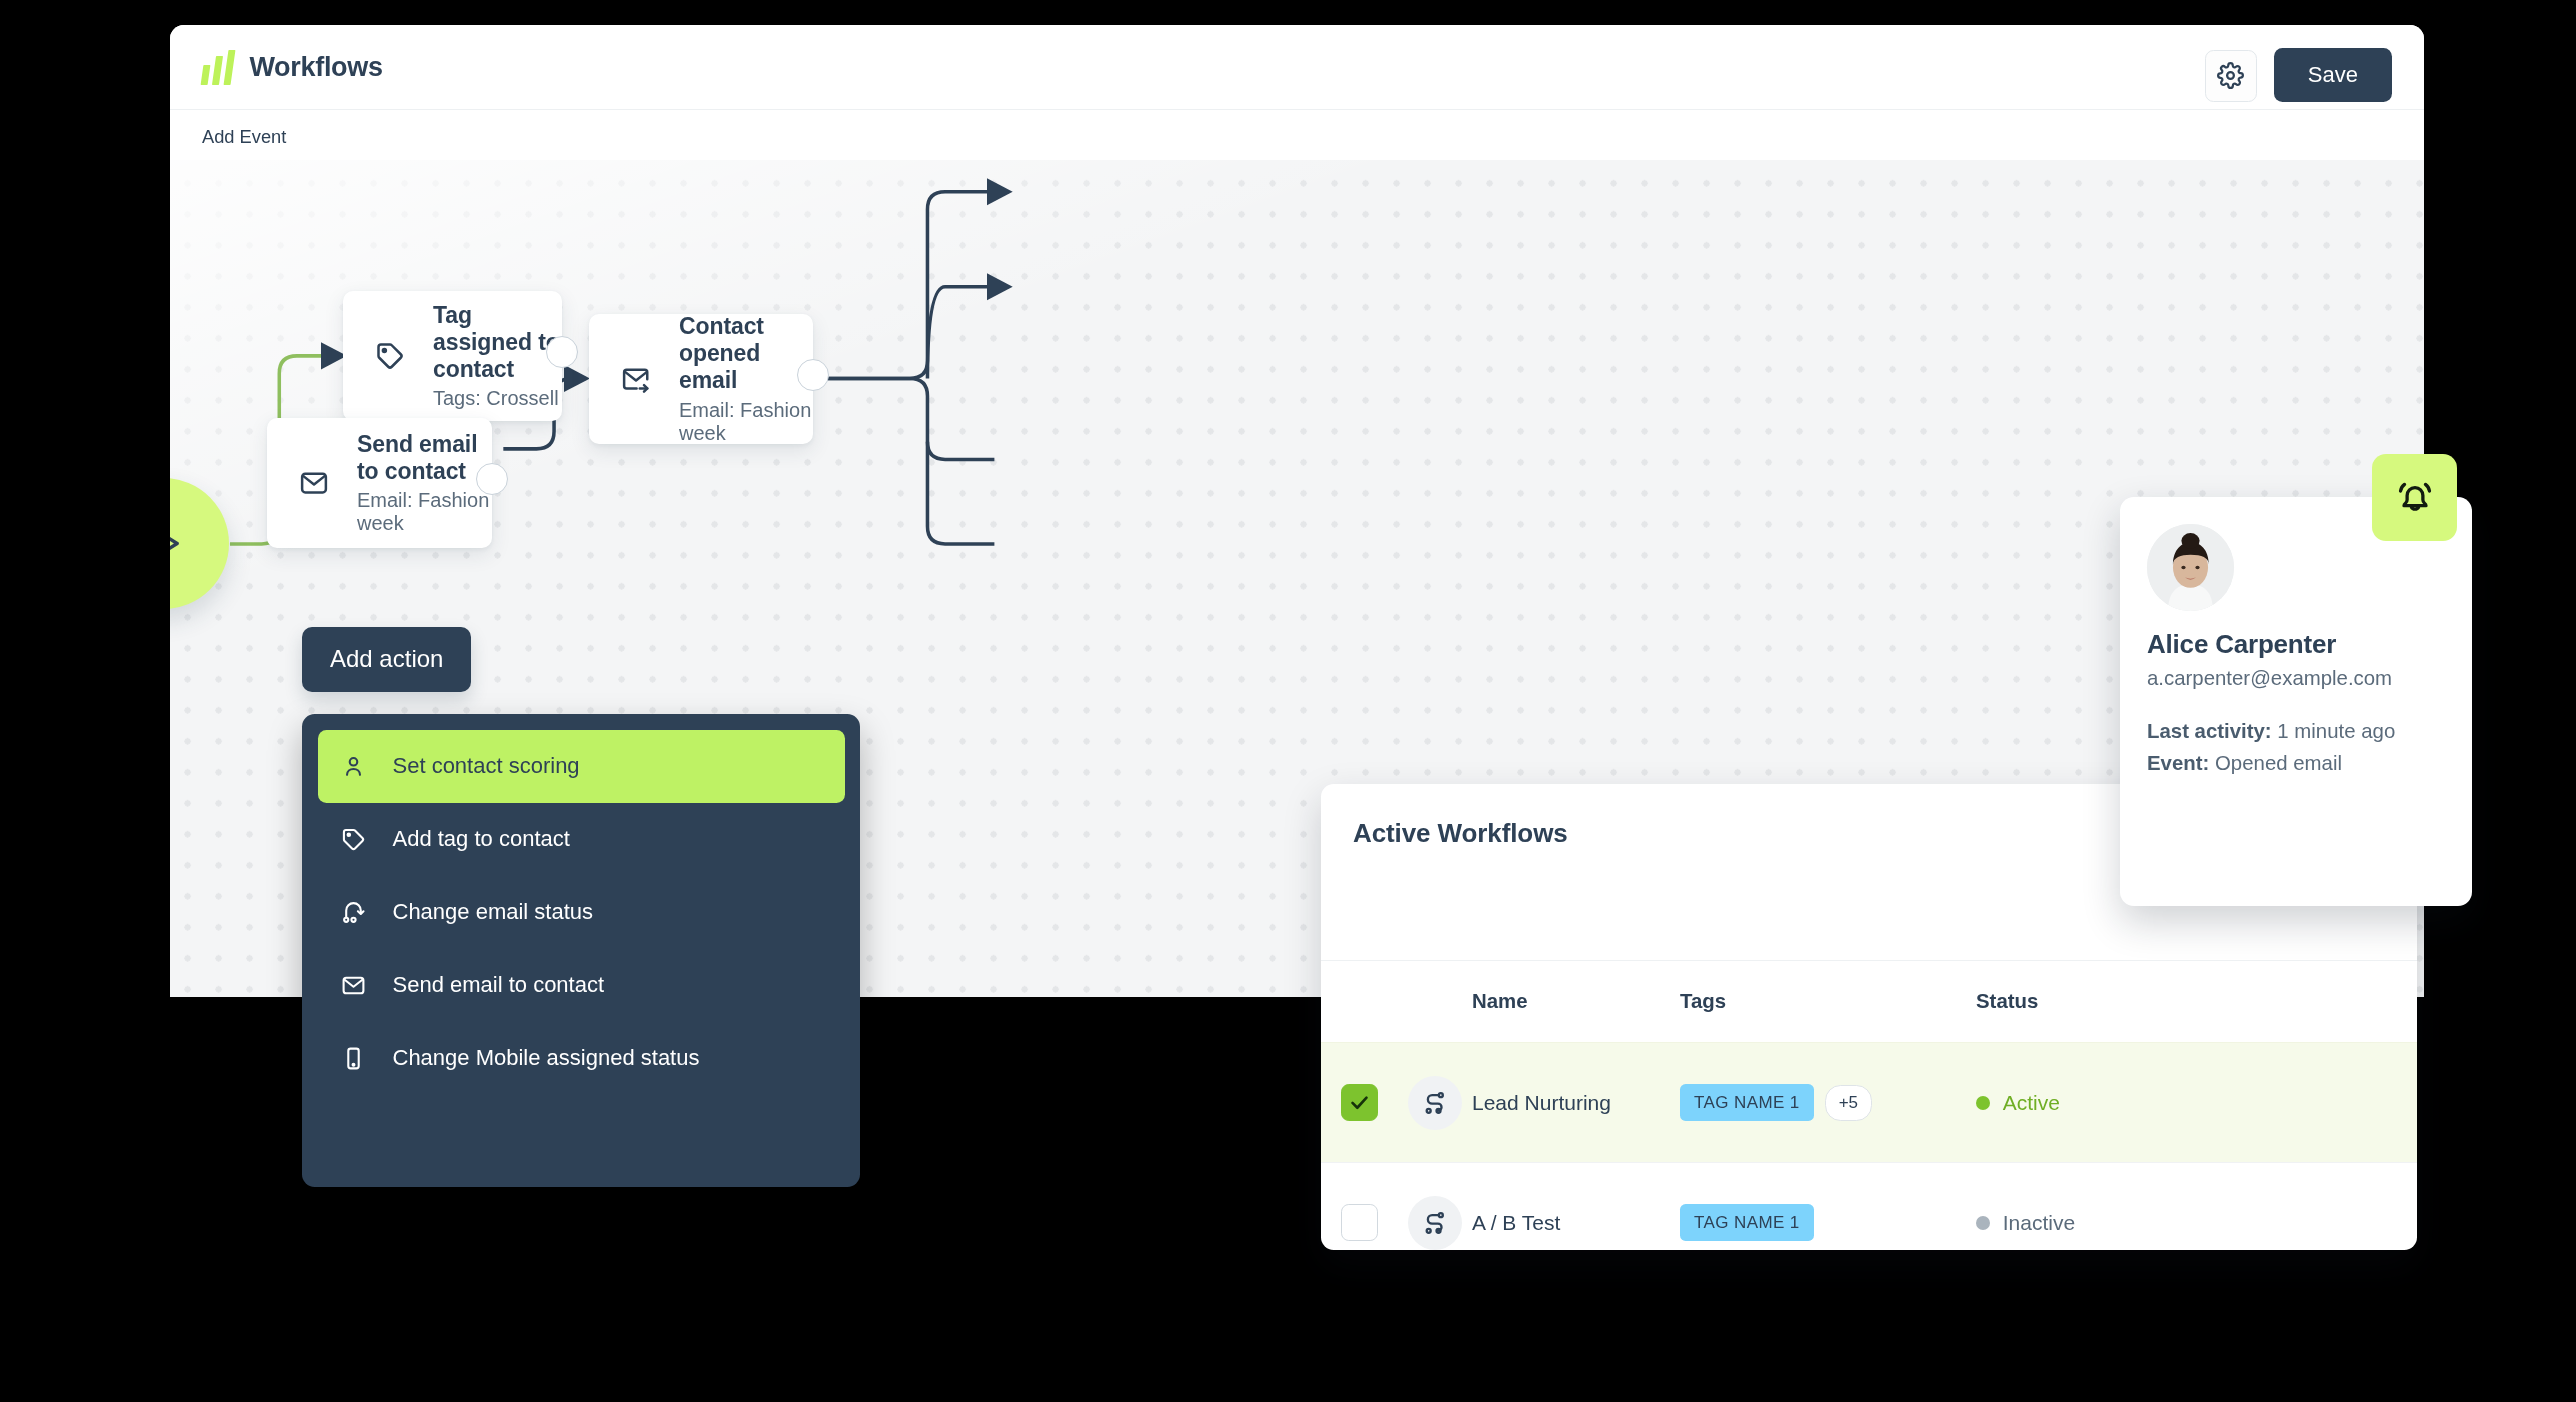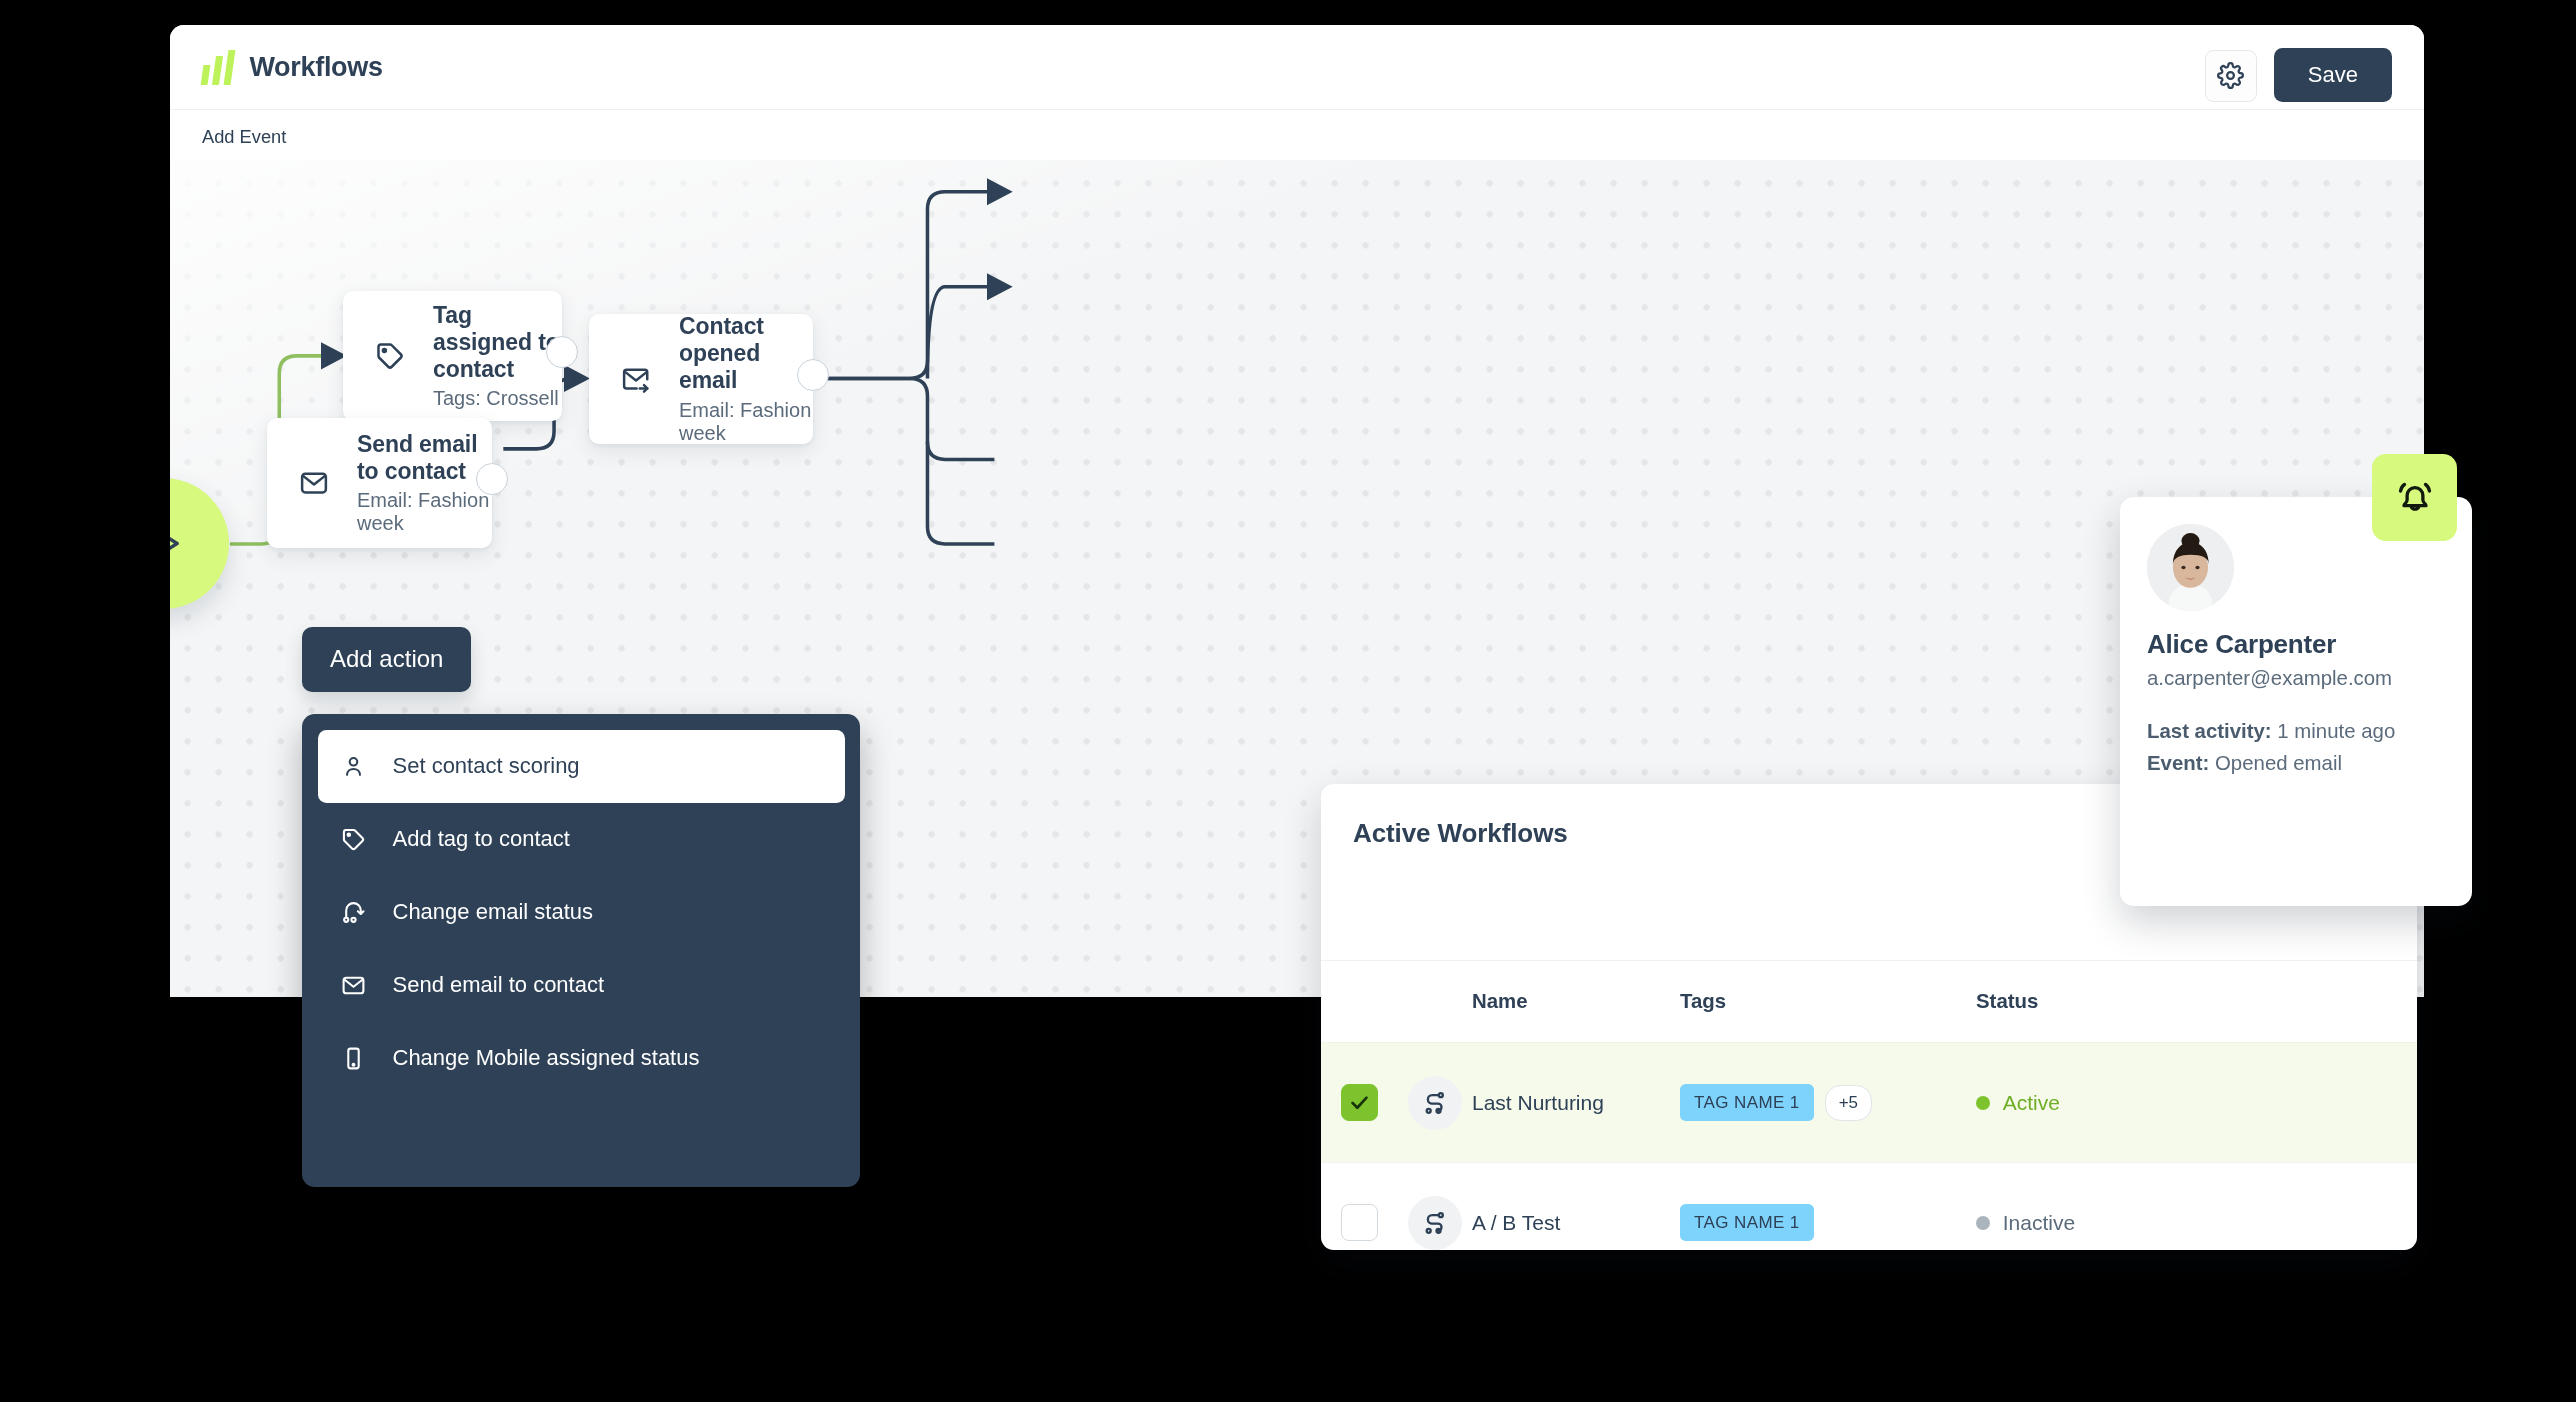--- a/index.html
+++ b/index.html
@@ -108,21 +108,21 @@
     width: 558px; height: 473px;
     background: #2e4156; border-radius: 12.7px;
     box-shadow: 0 15.5px 34px rgba(0,0,0,0.28);
     padding: 15.5px 15.5px;
   }
   .menu-item {
     display: flex; align-items: center; gap: 24px;
     height: 73px; padding: 0 21px; border-radius: 8.5px;
     color: #ffffff; font-size: 22px; cursor: pointer;
   }
-  .menu-item.selected { background: #ffffff; color: #2e4156; font-weight: 500; }
+  .menu-item.selected { background: #bef264; color: #2e4156; font-weight: 500; }
   .menu-item .m-icon { width: 30px; display: flex; align-items: center; justify-content: center; }
 
   
   .wf-card {
     position: absolute; left: 1321px; top: 784px;
     width: 1096px; height: 466px;
     background: #ffffff; border-radius: 12.7px;
     box-shadow: 0 15.5px 38px rgba(20,30,45,0.18);
     overflow: hidden;
   }
@@ -368,21 +368,21 @@
         <div class="c-icon">
           <div class="wf-avatar">
             <svg width="28" height="28" viewBox="0 0 24 24" fill="none" stroke="#2e4156" stroke-width="2" stroke-linecap="round" stroke-linejoin="round">
               <circle cx="17" cy="5.3" r="1.7"></circle>
               <circle cx="6.6" cy="18.7" r="1.7"></circle>
               <circle cx="15" cy="18.7" r="1.7"></circle>
               <path d="M15 5.3H9.5a3.6 3.6 0 0 0 0 7.2h5a3.1 3.1 0 0 1 0 6.2"></path>
             </svg>
           </div>
         </div>
-        <div class="c-name cell-name">Last Nurturing</div>
+        <div class="c-name cell-name">Lead Nurturing</div>
         <div class="c-tags">
           <span class="tag-pill">TAG NAME 1</span>
           <span class="tag-more">+5</span>
         </div>
         <div class="c-status">
           <span class="dot green"></span>
           <span class="status-text green">Active</span>
         </div>
       </div>
 

